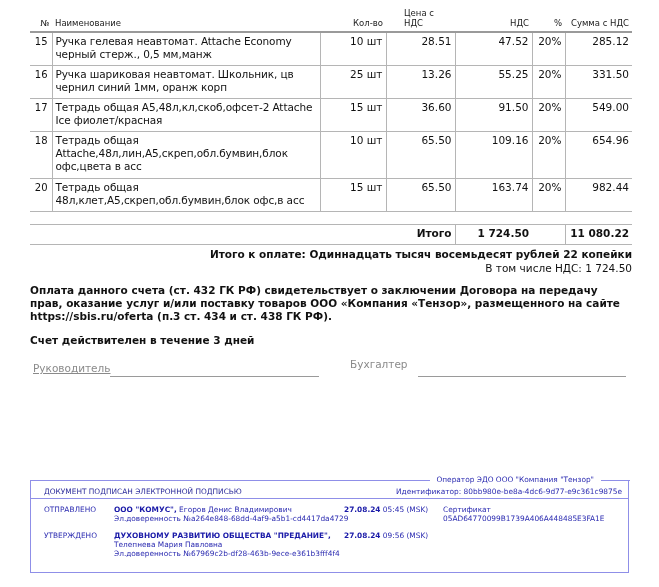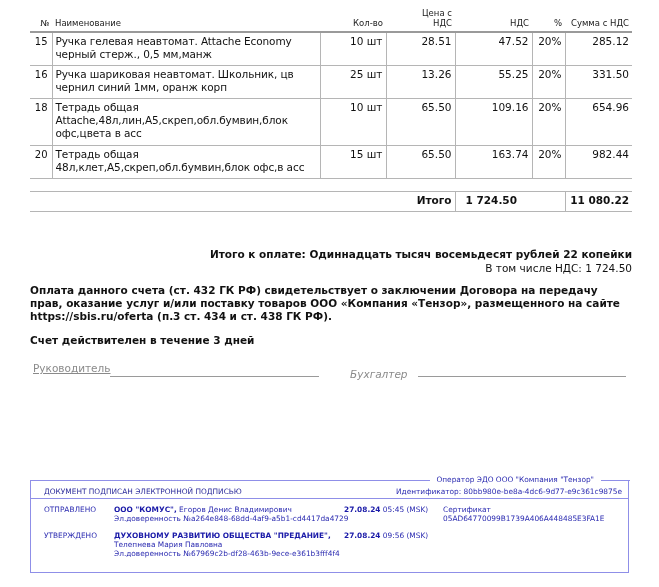--- a/index.html
+++ b/index.html
@@ -58,21 +58,21 @@
       <col style="width:69px">
     <col style="width:77px">
       <col style="width:33px">
       <col style="width:67px">
   </colgroup>
   <thead>
     <tr>
       <th class="r">№</th>
       <th class="l">Наименование</th>
       <th class="r">Кол-во</th>
-      <th class="r" style="text-align:right;padding-left:18px;">
+      <th class="r" style="text-align:left;padding-left:18px;">
         <div>Цена с</div>
         <div>НДС</div>
       </th>
       <th class="r">НДС</th>
       <th class="r">%</th>
       <th class="r">Сумма с НДС</th>
     </tr>
   </thead>
   <tbody id="items-body">
     <tr>
@@ -86,20 +86,29 @@
     </tr>
     <tr>
       <td class="num">16</td>
       <td class="name">Ручка шариковая неавтомат. Школьник, цв чернил синий 1мм, оранж корп</td>
       <td class="r">25 шт</td>
       <td class="r">13.26</td>
       <td class="r">55.25</td>
       <td class="r">20%</td>
       <td class="r">331.50</td>
     </tr>
+    <tr>
+      <td class="num">17</td>
+      <td class="name">Тетрадь общая А5,48л,кл,скоб,офсет-2 Attache Ice фиолет/красная</td>
+      <td class="r">15 шт</td>
+      <td class="r">36.60</td>
+      <td class="r">91.50</td>
+      <td class="r">20%</td>
+      <td class="r">549.00</td>
+    </tr>
     <tr class="row18">
       <td class="num">18</td>
       <td class="name">Тетрадь общая Attache,48л,лин,А5,скреп,обл.бумвин,блок офс,цвета в асс</td>
       <td class="r">10 шт</td>
       <td class="r">65.50</td>
       <td class="r">109.16</td>
       <td class="r">20%</td>
       <td class="r">654.96</td>
     </tr>
     <tr>
@@ -109,36 +118,36 @@
       <td class="r">65.50</td>
       <td class="r">163.74</td>
       <td class="r">20%</td>
       <td class="r">982.44</td>
     </tr>
     <tr class="gap">
         <td colspan="7"></td>
       </tr>
     <tr class="totals">
       <td class="blank" colspan="4" style="text-align:right;">Итого</td>
-      <td class="l" style="padding-left:10px;">1 724.50</td>
+      <td class="l" style="padding-left:10px;text-align:right;">1 724.50</td>
       <td style="border-left:none;"></td>
       <td class="r">11 080.22</td>
     </tr>
   </tbody>
 </table>
 
 <div class="abs sum-words">Итого к оплате: Одиннадцать тысяч восемьдесят рублей 22 копейки</div>
 <div class="abs sum-vat">В том числе НДС: 1 724.50</div>
 
 <div class="abs note">Оплата данного счета (ст. 432 ГК РФ) свидетельствует о заключении Договора на передачу прав, оказание услуг и/или поставку товаров ООО «Компания «Тензор», размещенного на сайте https://sbis.ru/oferta (п.3 ст. 434 и ст. 438 ГК РФ).</div>
 <div class="abs valid">Счет действителен в течение 3 дней</div>
 
 <div class="abs sig-label" style="left:33px; top:362px;text-decoration:underline;">Руководитель</div>
 <div class="abs sig-line" style="left:110px; top:375px; width:209px;"></div>
-<div class="abs sig-label" style="left:350px; top:368px;font-style:italic;">Бухгалтер</div>
+<div class="abs sig-label" style="left:350px; top:358px;">Бухгалтер</div>
 <div class="abs sig-line" style="left:418px; top:375px; width:208px;"></div>
 
 <div class="abs stamp">
   <div class="stamp-topline" style="left: -1px; width: 400.438px;"></div>
   <div class="op">Оператор ЭДО ООО "Компания "Тензор"</div>
   <div class="title">ДОКУМЕНТ ПОДПИСАН ЭЛЕКТРОННОЙ ПОДПИСЬЮ</div>
   <div class="ident">Идентификатор: 80bb980e-be8a-4dc6-9d77-e9c361c9875e</div>
   <div class="sep"></div>
 
   <div class="lbl" style="top:25px;">ОТПРАВЛЕНО</div>

